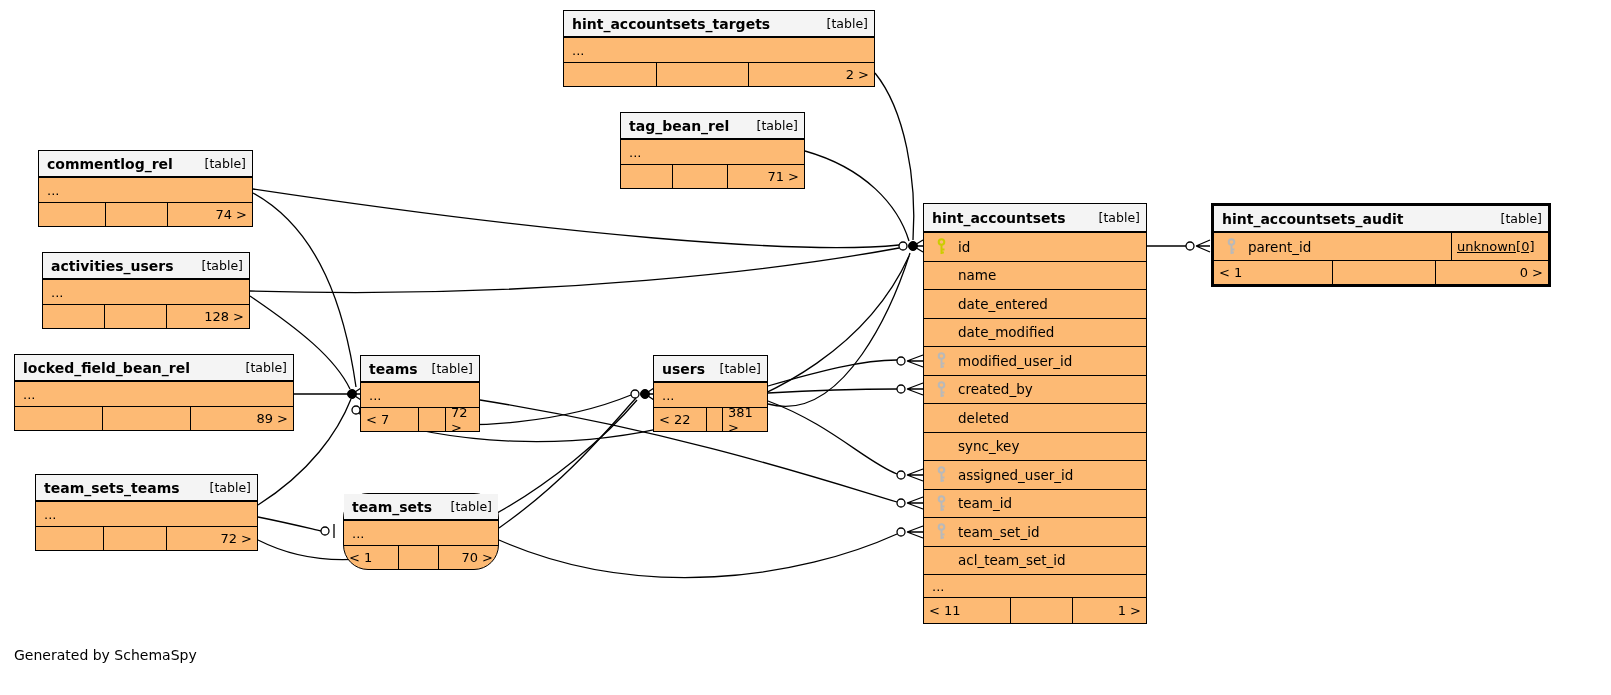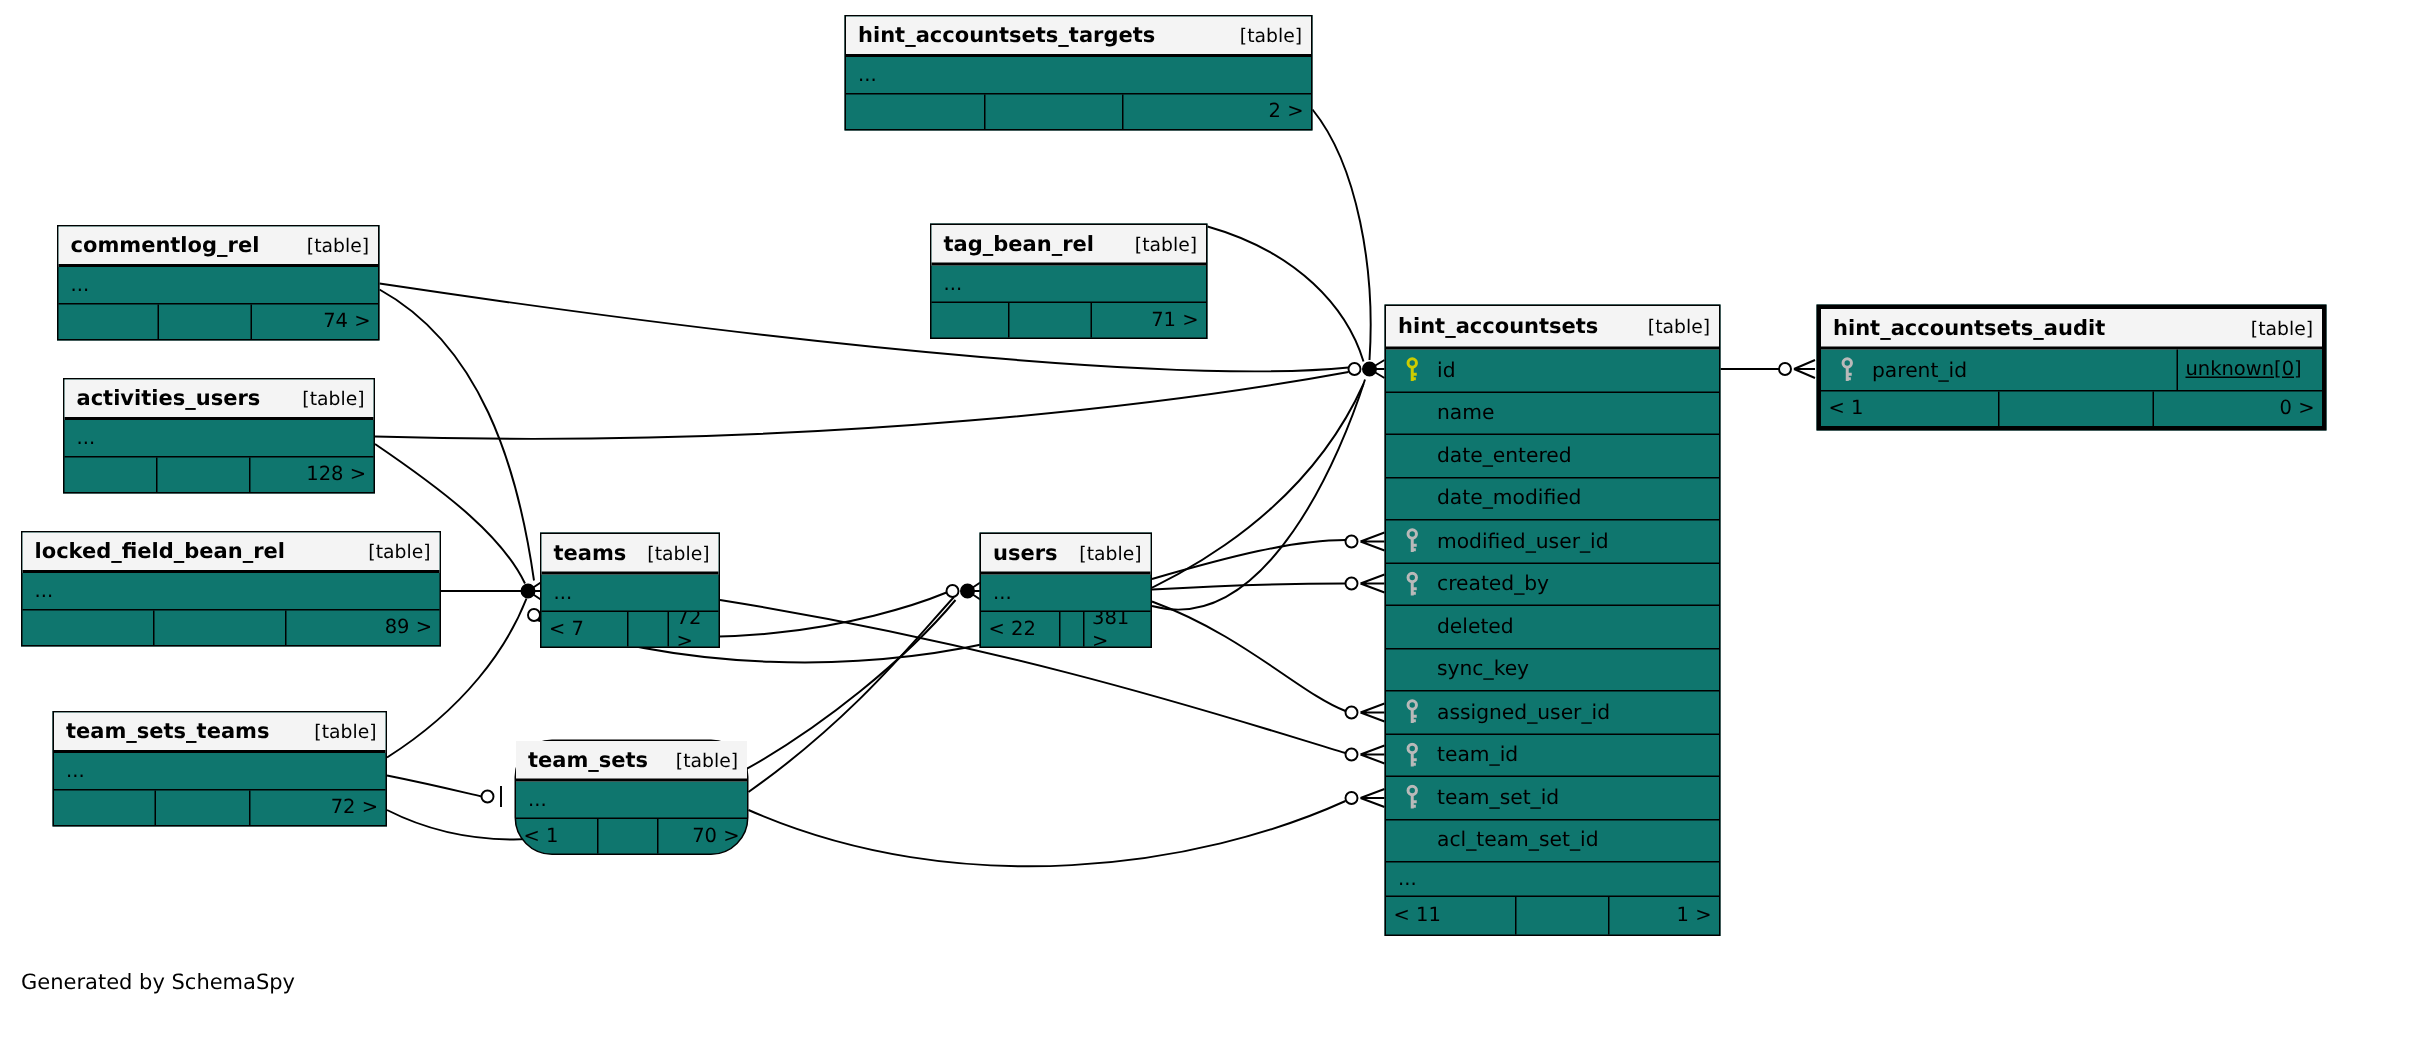--- a/index.html
+++ b/index.html
@@ -2,21 +2,21 @@
 <html style="--pk: #cccc00; --fk: #b9b9b9; --hdr: #f4f4f4; --border: #000000;"><head>
 <meta charset="utf-8">
 <style>
   html,body{margin:0;padding:0;background:#fff;}
   .canvas{position:relative;width:1611px;height:695px;background:#ffffff;
           font-family:"DejaVu Sans","Liberation Sans",sans-serif;color:#000;overflow:hidden;}
   .edges{position:absolute;left:0;top:0;width:1611px;height:695px;}
   .edges path{stroke:var(--border,#000);stroke-width:1.3;fill:none;}
   .edges .oc{fill:#fff;stroke:var(--border,#000);stroke-width:1.3;}
   .edges .dot{fill:var(--border,#000);stroke:var(--border,#000);}
-  .tbl{position:absolute;background:#0f766e;border:1px solid var(--border,#000);box-sizing:border-box;}
+  .tbl{position:absolute;background:#fdba74;border:1px solid var(--border,#000);box-sizing:border-box;}
   .tbl.thick{border-width:3px;}
   .tbl-header{display:flex;justify-content:space-between;align-items:center;
               background:var(--hdr,#f4f4f4);border-bottom:2px solid var(--border,#000);
               padding:0 6px 0 8px;height:27px;box-sizing:border-box;white-space:nowrap;}
   .tbl.big .tbl-header{height:29px;gap:14px;}
   .tbl-title{font-weight:bold;font-size:14px;}
   .tbl-tag{font-size:12.5px;margin-left:10px;}
   .ellipsis-row{display:flex;align-items:center;padding:0 8px;font-size:13px;height:25px;
                 border-bottom:1px solid var(--border,#000);box-sizing:border-box;}
   .tbl.big .ellipsis-row{height:23px;}
@@ -106,21 +106,21 @@
       <span class="tbl-tag">[table]</span>
     </div>
     <div class="ellipsis-row">...</div>
     <div class="stats-row" style="grid-template-columns:93px 92px 1fr;">
       <span></span>
       <span></span>
       <span>2 &gt;</span>
     </div>
   </div>
 
-  <div class="tbl" style="left:620px;top:112px;width:185px;margin-top:37px;">
+  <div class="tbl" style="left:620px;top:112px;width:185px;">
     <div class="tbl-header">
       <span class="tbl-title">tag_bean_rel</span>
       <span class="tbl-tag">[table]</span>
     </div>
     <div class="ellipsis-row">...</div>
     <div class="stats-row" style="grid-template-columns:52px 55px 1fr;">
       <span></span>
       <span></span>
       <span>71 &gt;</span>
     </div>

